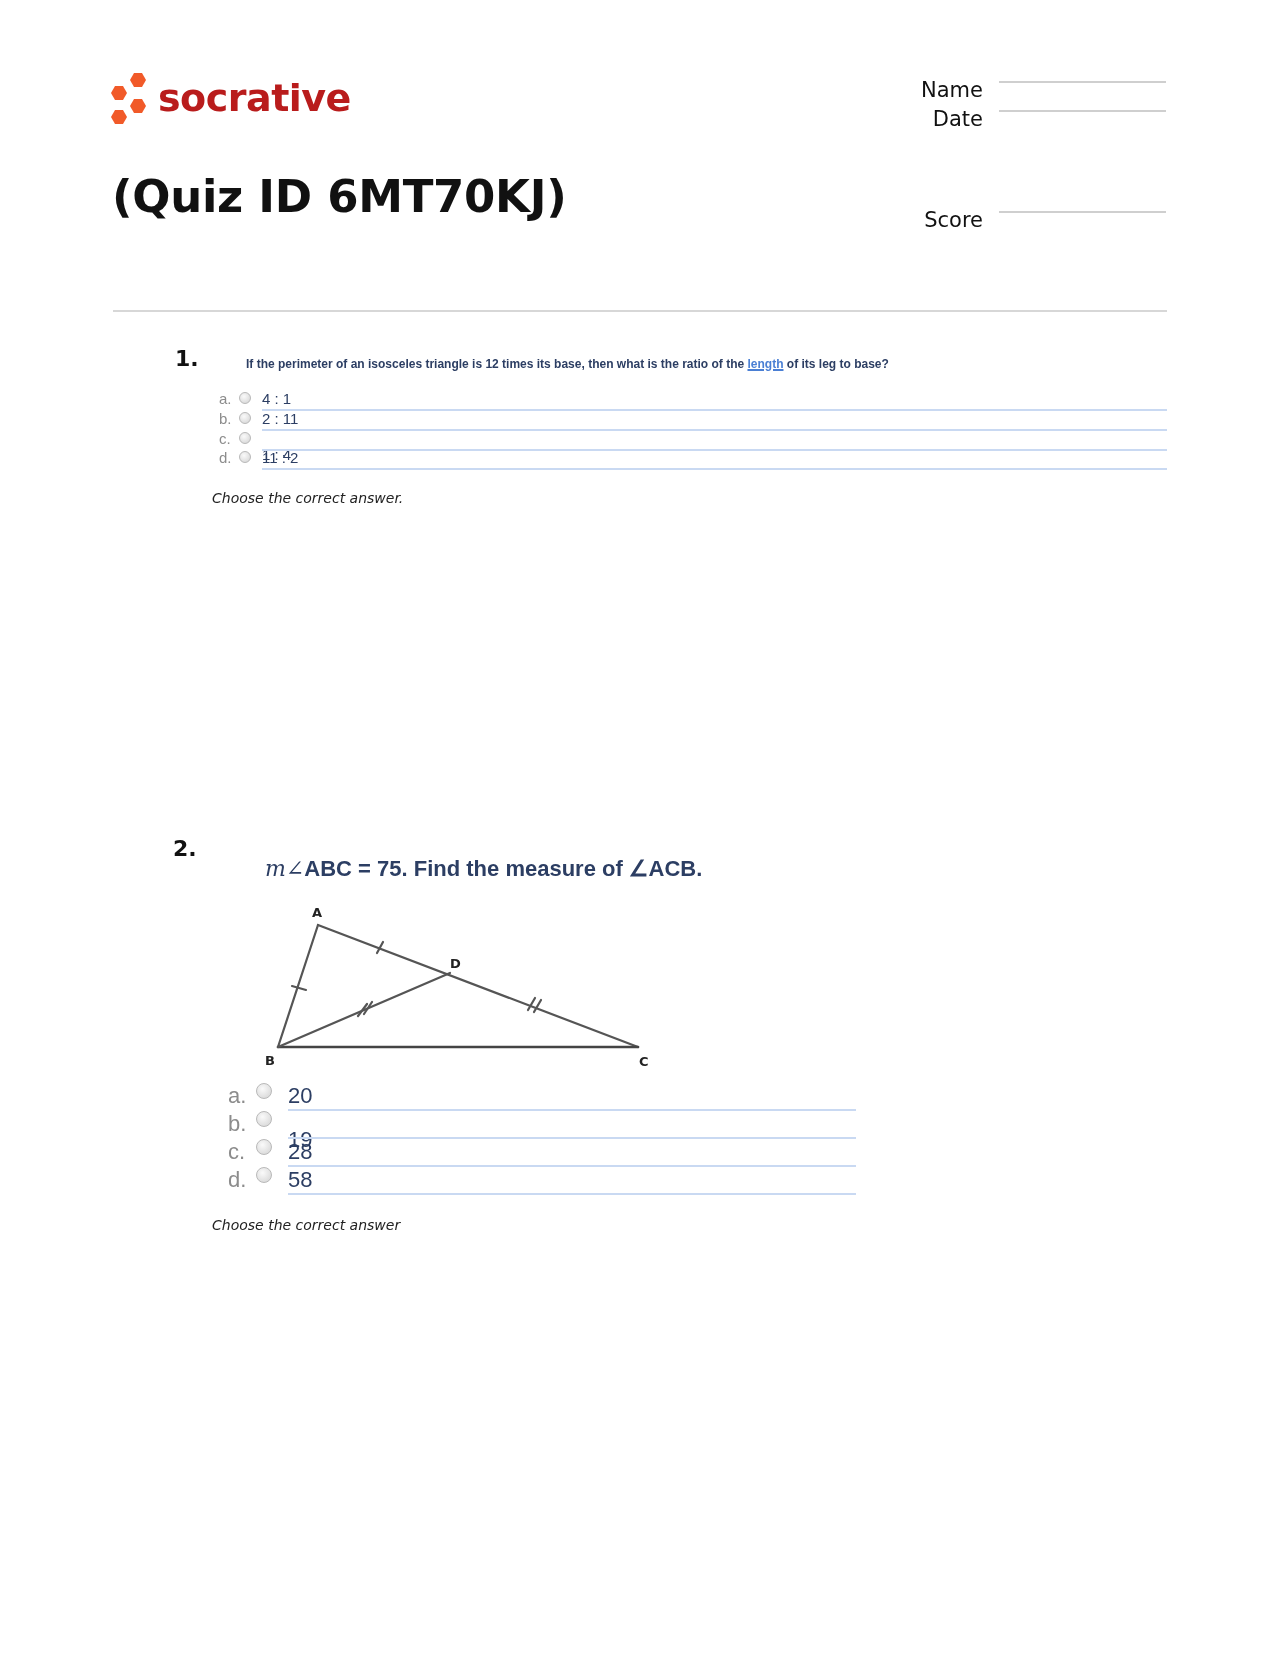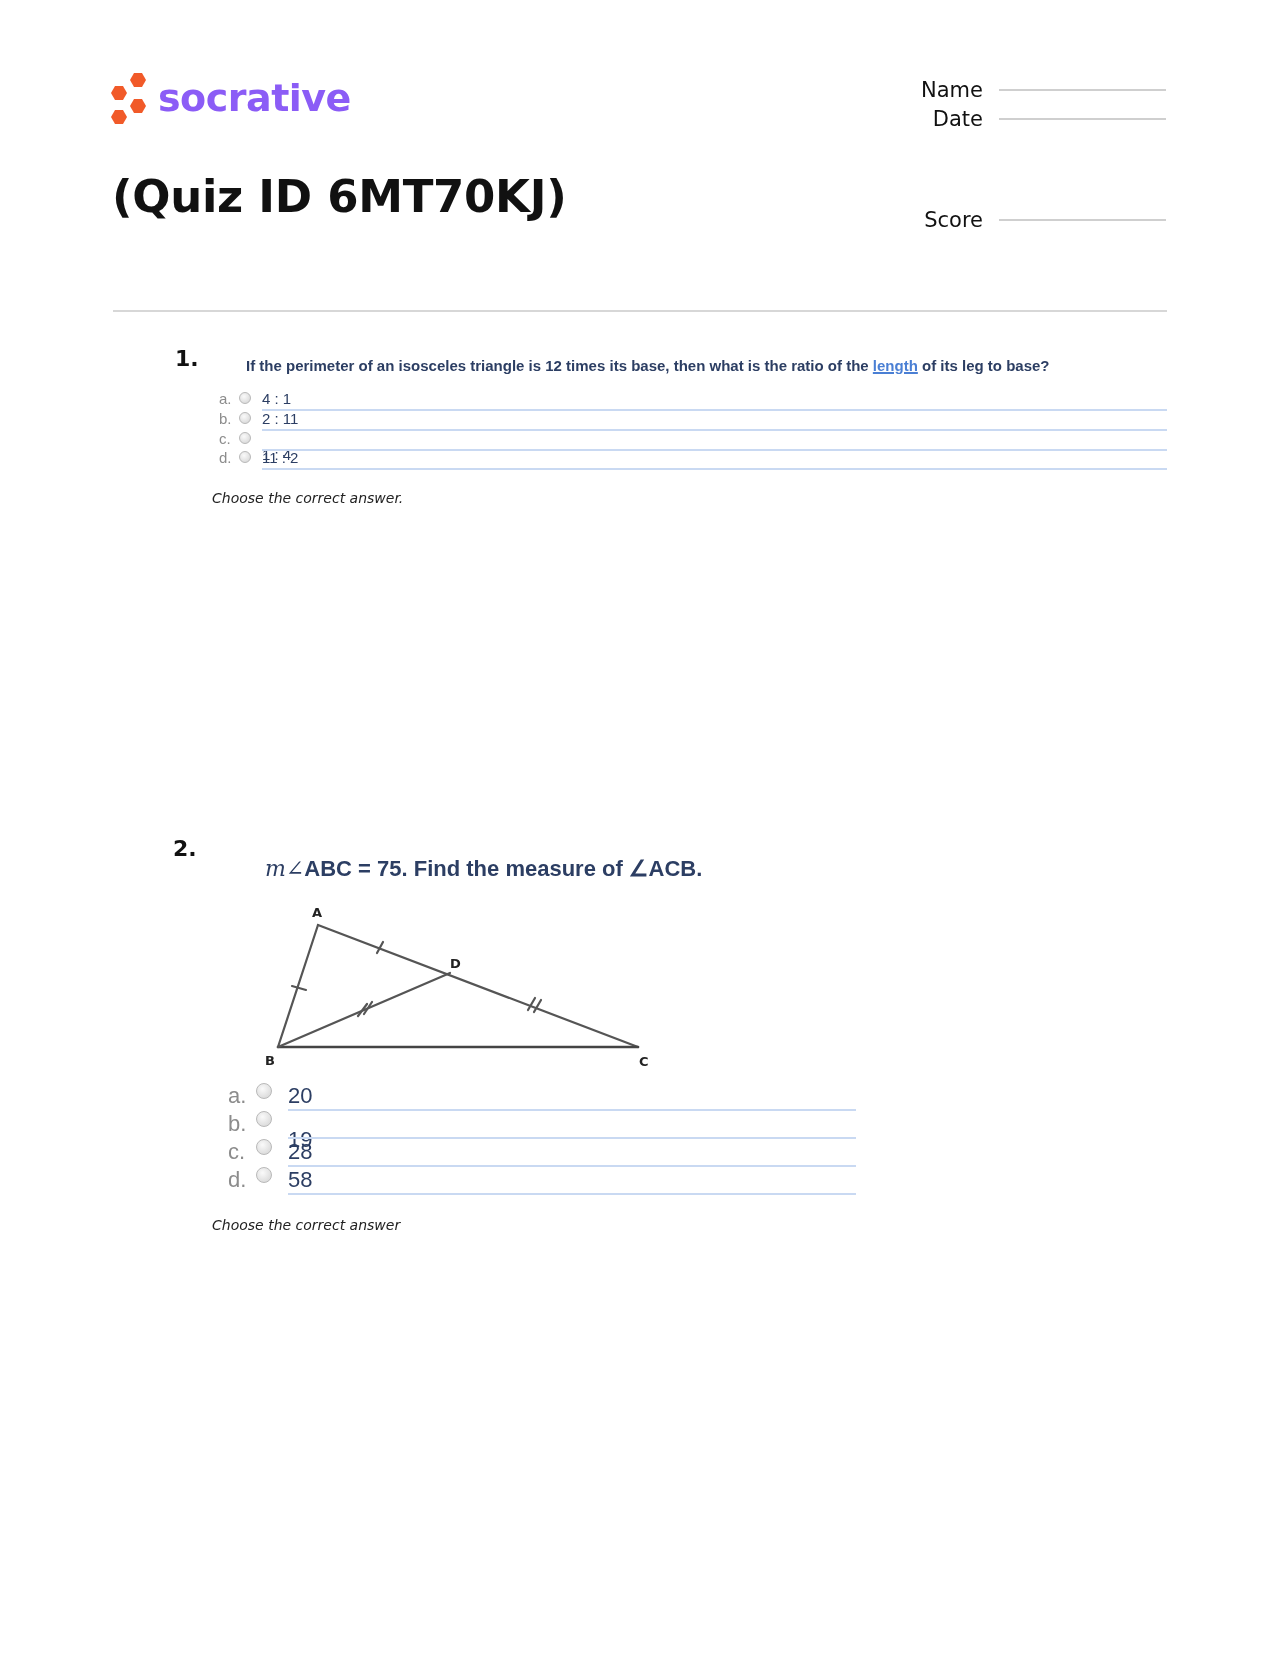--- a/index.html
+++ b/index.html
@@ -4,24 +4,24 @@
 <style>
   html, body { margin: 0; padding: 0; background: #ffffff; }
   body { width: 1275px; height: 1653px; position: relative; overflow: hidden;
          font-family: "Liberation Sans", sans-serif; color: #111; }
   .abs { position: absolute; }
 
   
   .logo { left: 110px; top: 72px; height: 52px; display: flex; align-items: center; }
   .logo svg { display: block; }
   .logo-text { font-family: "DejaVu Sans", sans-serif; font-size: 38px; font-weight: bold;
-               letter-spacing: -0.5px; color: #8b5cf6; margin-left: 8px; line-height: 1; }
+               letter-spacing: -0.5px; color: #b91c1c; margin-left: 8px; line-height: 1; }
 
   
-  .field { display: flex; align-items: center; }
+  .field { display: flex; align-items: flex-start; }
   .field-label { width: 88px; text-align: right; font-size: 21px; color: #111;
                  font-family: "DejaVu Sans", sans-serif; line-height: 1; }
   .field-line { width: 167px; border-bottom: 2px solid #cfcfcf; margin-left: 16px; height: 1px; margin-bottom: 2px; }
 
   
   .title { left: 112px; top: 168px; width: 760px; font-family: "DejaVu Sans", sans-serif;
            font-size: 45px; font-weight: bold; line-height: 57px; color: #111; letter-spacing: -0.3px; }
 
   .divider { left: 113px; top: 310px; width: 1054px; height: 0; border-top: 2px solid #d7d7d7; }
 
@@ -78,21 +78,21 @@
 </div>
 
 <div class="abs title">
   <div>(Quiz ID 6MT70KJ)</div>
 </div>
 
 <div class="abs divider"></div>
 
 <div class="q1">
   <div class="abs q-num" style="left:175px; top:346px;">1.</div>
-  <div class="abs q-text" style="left:246px; top:357px; font-size:15px; white-space:nowrap;">
+  <div class="abs q-text" style="left:246px; top:357px; font-size:12px; white-space:nowrap;">
     <span>If the perimeter of an isosceles triangle is 12 times its base, then what is the ratio of the </span><span class="q-link">length</span><span> of its leg to base?</span>
   </div>
 
   <div class="opt-row" style="left:0; top:390px; width:1275px;">
     <span class="opt-letter" style="left:219px; top:0;">a.</span>
     <span class="opt-radio" style="left:239px; top:2px;"></span>
     <span class="opt-value" style="left:262px; top:0;">4 : 1</span>
     <span class="opt-line" style="left:262px; top:19px; width:905px;"></span>
   </div>
   <div class="opt-row" style="left:0; top:410px; width:1275px;">

